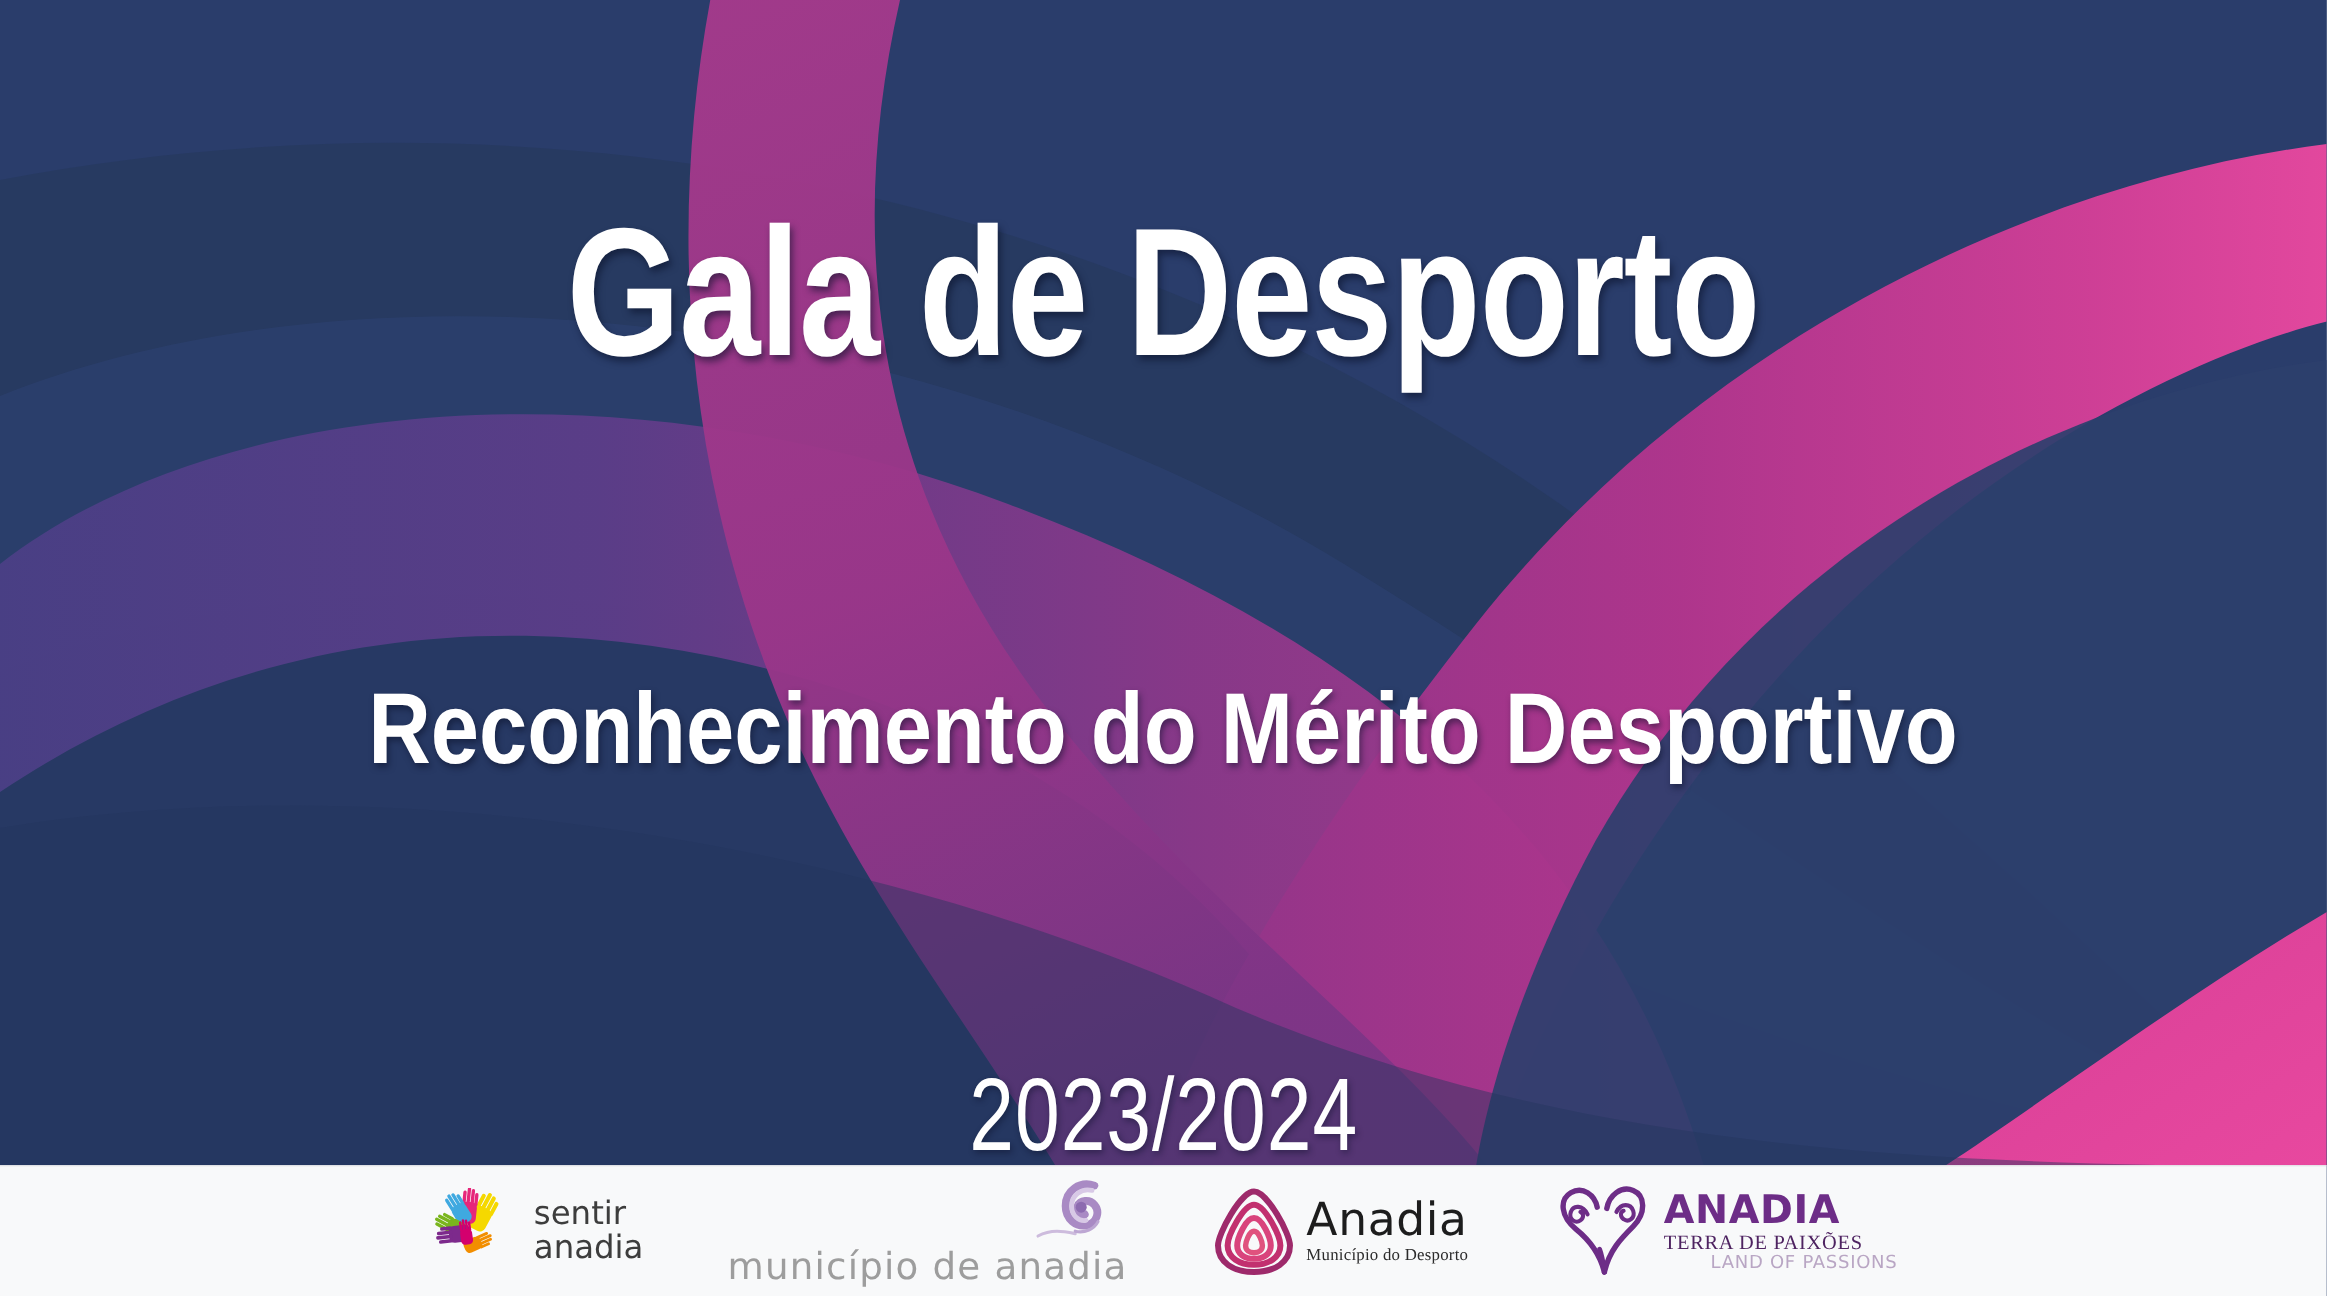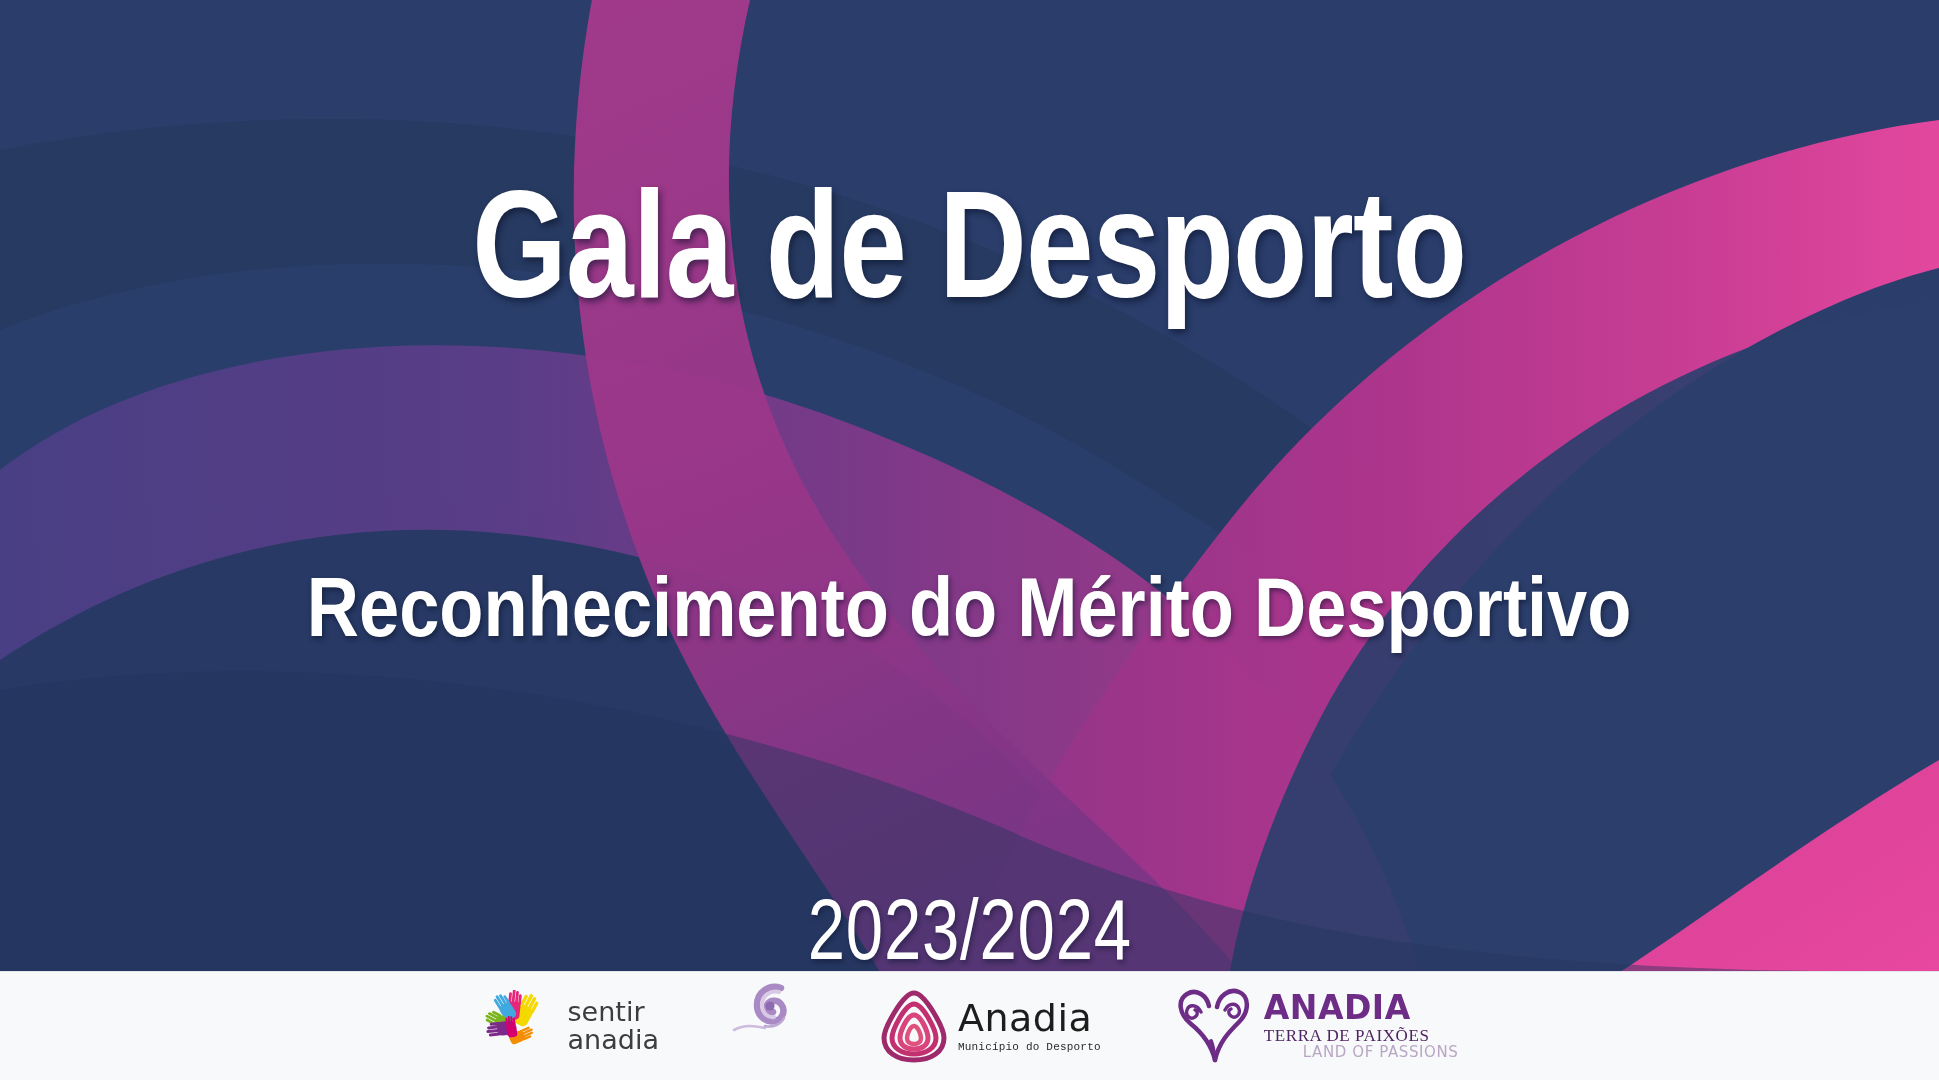--- a/index.html
+++ b/index.html
@@ -136,22 +136,22 @@
     color: #9d9d9d;
     letter-spacing: 1px;
   }
   .lg-anadia-word {
     font-family: "DejaVu Sans", sans-serif;
     font-size: 38px;
     color: #1d1d1d;
     letter-spacing: 0.5px;
   }
   .lg-anadia-sub {
-    font-family: Liberation Mono, monospace;
-    font-size: 11px;
+    font-family: Liberation Serif, serif;
+    font-size: 14px;
     color: #2b2b2b;
     letter-spacing: 0.2px;
     margin-top: 3px;
   }
   .lg-tp-word {
     font-family: "DejaVu Sans", sans-serif;
     font-weight: bold;
     font-size: 33px;
     color: #6d2d87;
     letter-spacing: 0.5px;
@@ -317,20 +317,21 @@
       <span style="margin-right:16px;">
         <svg width="64" height="56" viewBox="0 0 64 56" xmlns="http://www.w3.org/2000/svg">
           <path d="M5,48 C16,42 26,44 36,46" stroke="#cdbcdd" stroke-width="2.6" fill="none" stroke-linecap="round"></path>
           <path d="M52,6 C40,2 28,10 28,23 C28,34 37,41 46,39 C54,37 57,28 52,22
                    C48,17 40,18 38,23 C36,28 40,32 44,30" stroke="#a98ac4" stroke-width="6.5" fill="none" stroke-linecap="round"></path>
           <path d="M50,10 C41,8 33,14 33,23 C33,31 39,36 45,35" stroke="#d8c9e6" stroke-width="4" fill="none" stroke-linecap="round"></path>
           <circle cx="41" cy="24" r="4.6" fill="#8d6bb0"></circle>
           <path d="M36,44 C44,46 52,42 55,36" stroke="#bda7d3" stroke-width="2.6" fill="none" stroke-linecap="round"></path>
         </svg>
       </span>
+      <span class="lg-mun-word">município de anadia</span>
     </div>
 
     <div class="logo">
       <span>
         <svg width="70" height="76" viewBox="0 0 70 76" xmlns="http://www.w3.org/2000/svg">
           <g fill="none" stroke-linejoin="round">
             <path d="M35,5 C46,5 65,40 65,50 C65,64 52,72 35,72 C18,72 5,64 5,50 C5,40 24,5 35,5 Z" stroke="#9e2a6b" stroke-width="5"></path>
             <path d="M35,16 C44,16 57,42 57,50 C57,60 47,66 35,66 C23,66 13,60 13,50 C13,42 26,16 35,16 Z" stroke="#c2306f" stroke-width="5"></path>
             <path d="M35,27 C42,27 49,44 49,50 C49,57 43,61 35,61 C27,61 21,57 21,50 C21,44 28,27 35,27 Z" stroke="#d9447c" stroke-width="5"></path>
             <path d="M35,38 C39,38 42,47 42,50 C42,54 39,56 35,56 C31,56 28,54 28,50 C28,47 31,38 35,38 Z" stroke="#e0527e" stroke-width="4.5"></path>

